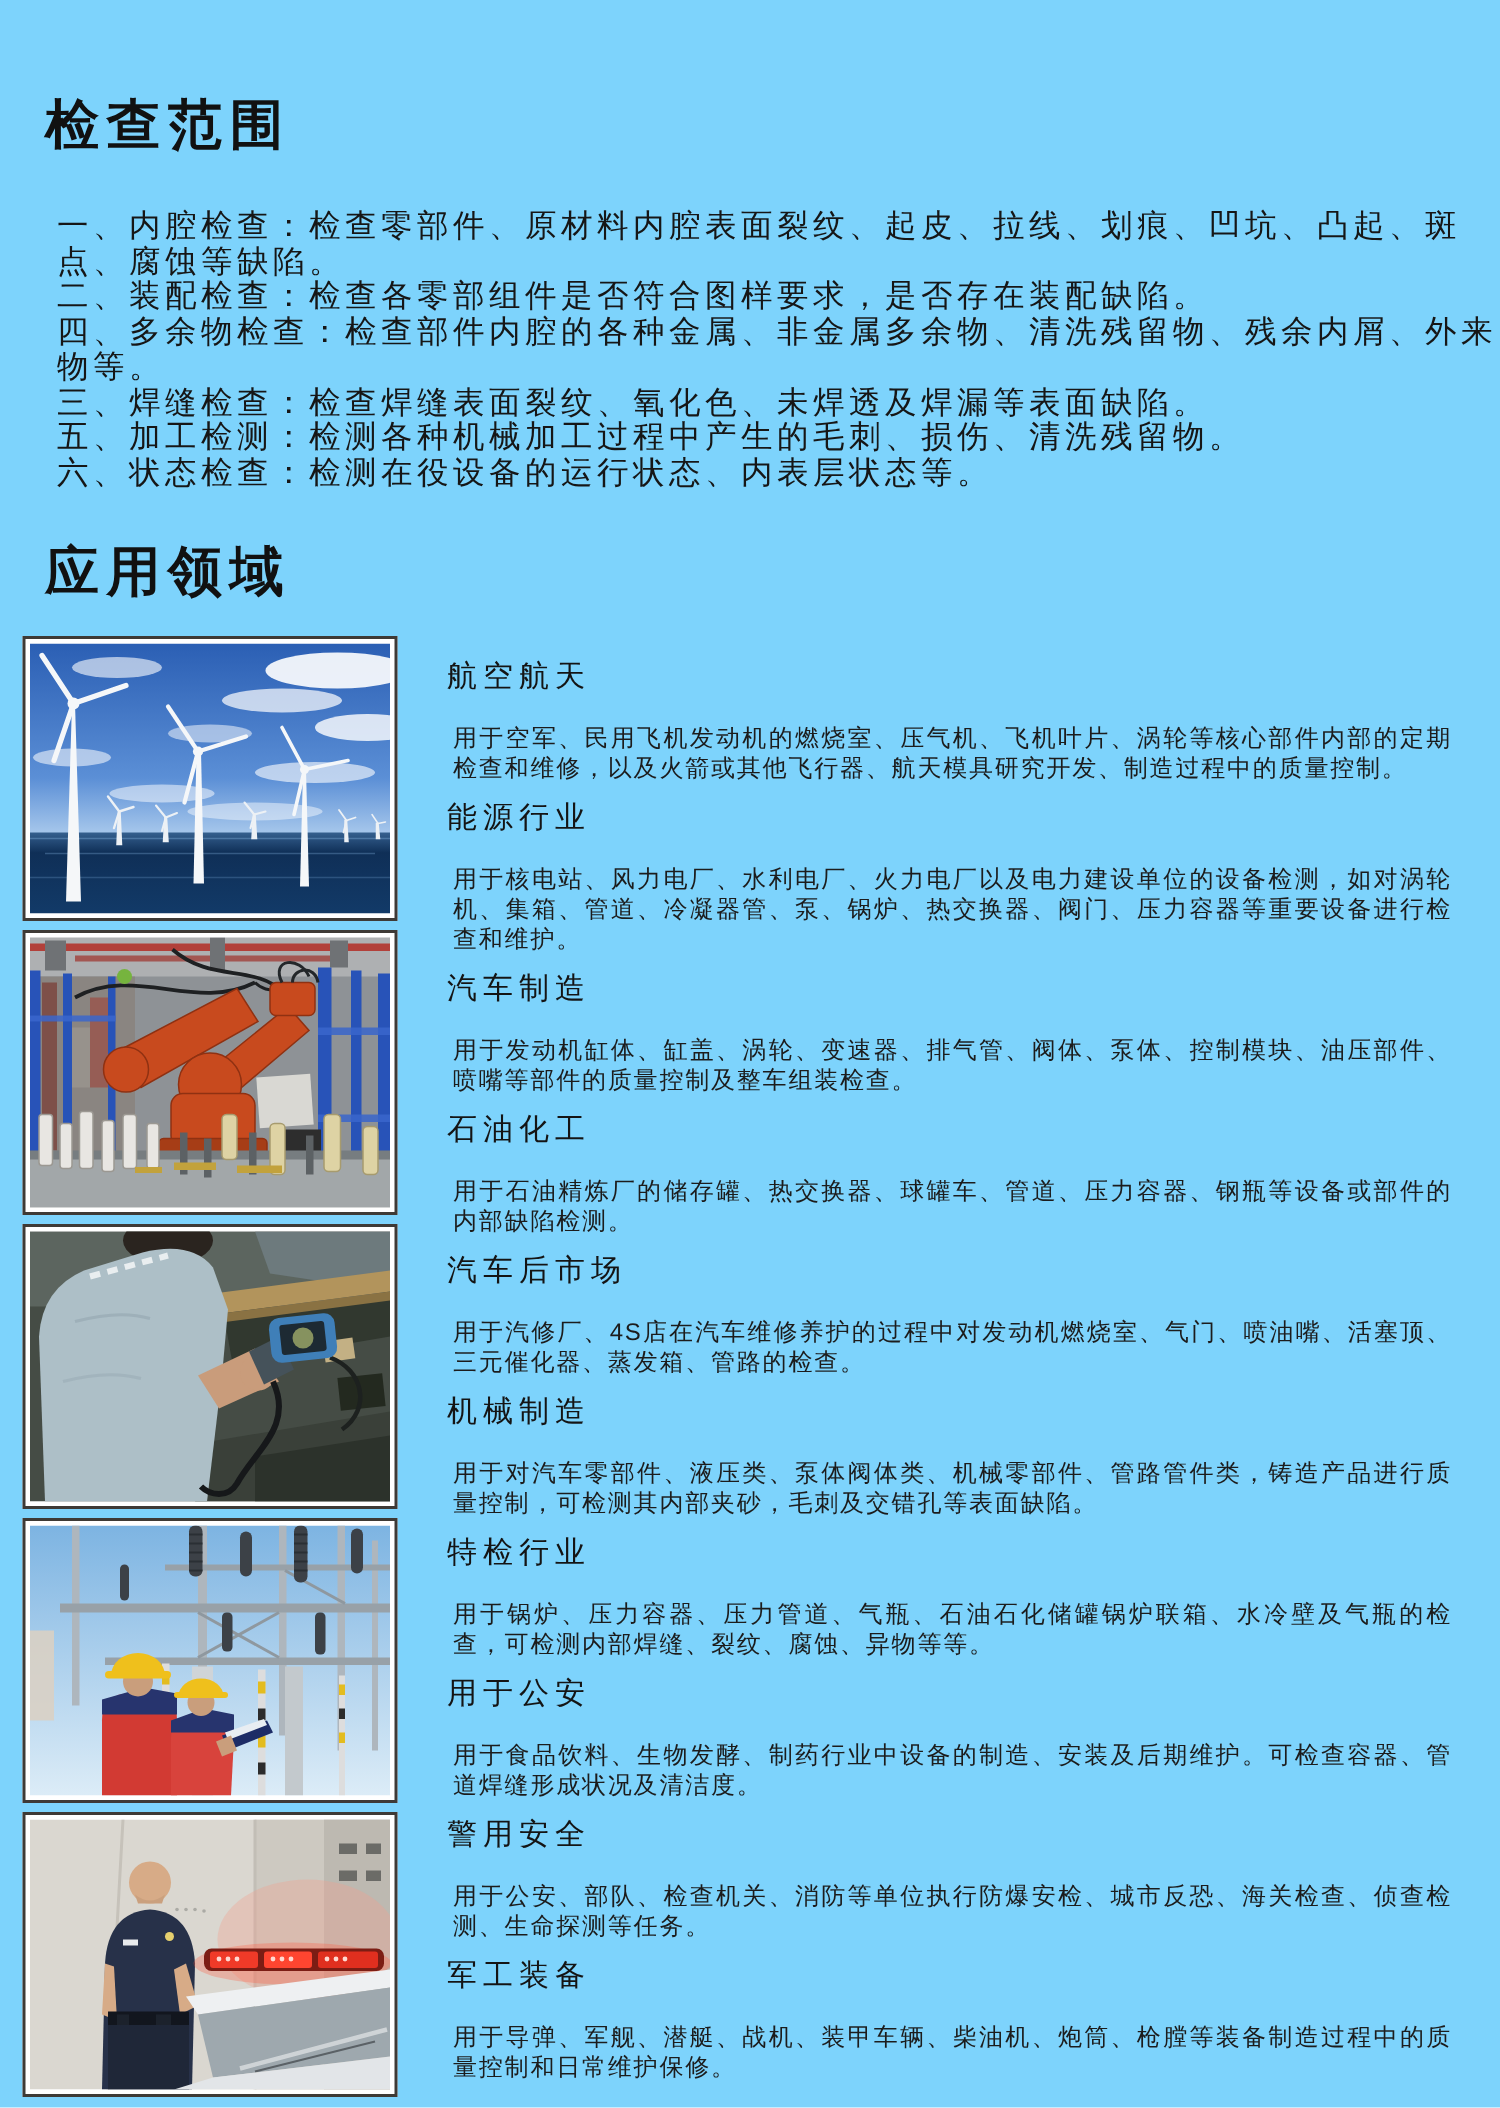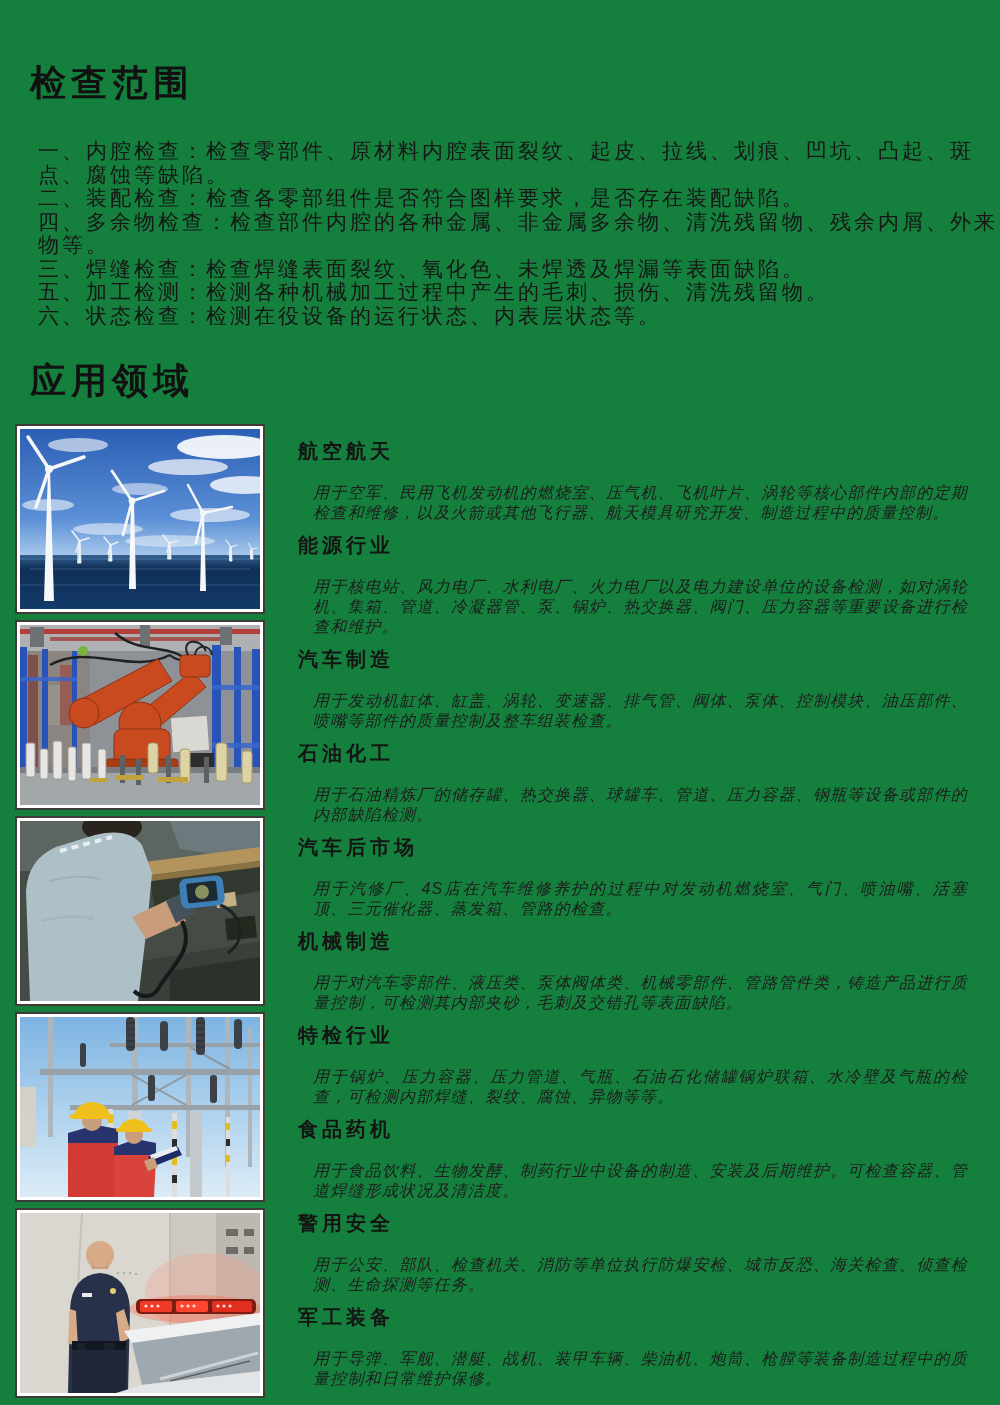--- a/index.html
+++ b/index.html
@@ -1,17 +1,17 @@
 <!DOCTYPE html>
 <html lang="zh"><head>
 <meta charset="utf-8">
 <style>
   html,body{margin:0;padding:0;background:#ffffff;}
   .page{
-    position:relative;width:1000px;height:1405px;overflow:hidden;background:#15803d;
+    position:relative;width:1000px;height:1405px;overflow:hidden;background:#7dd3fc;
     color:#1b1b1b;font-family:"Liberation Sans","DejaVu Sans",sans-serif;
   }
   .doc-title{
     position:absolute;left:30px;margin:0;font-size:36px;font-weight:bold;
     letter-spacing:5px;line-height:42px;color:#111;
   }
   #title-inspection{top:62px;}
   #title-application{top:360px;}
   .inspection-list{
     position:absolute;left:38px;top:139px;margin:0;padding:0;list-style:none;
@@ -19,26 +19,26 @@
   }
   .content-row{position:absolute;left:15px;top:424px;display:flex;}
   .photo-col{display:flex;flex-direction:column;gap:6px;width:250px;}
   .photo{
     box-sizing:border-box;width:250px;height:190px;margin:0;
     border:2px solid #3e3a36;padding:3px;background:#fff;
   }
   .photo svg{display:block;width:100%;height:100%;}
   .sections-col{width:670px;margin-left:33px;padding-top:16px;}
   .app-section h3{
-    margin:0 0 21px 0;font-size:20px;line-height:22px;font-weight:bold;
+    margin:0 0 21px 0;font-size:20px;line-height:22px;font-weight:normal;
     letter-spacing:4px;color:#141414;
   }
   .app-section p{
-    margin:0 0 11px 15px;font-size:16px;line-height:20px;letter-spacing:1.2px;
-    text-align:justify;text-justify:inter-ideograph;color:#1c1c1c;font-style:italic;
+    margin:0 0 11px 4px;font-size:16px;line-height:20px;letter-spacing:1.2px;
+    text-align:justify;text-justify:inter-ideograph;color:#1c1c1c;
   }
 </style>
 </head>
 <body>
 
 <div class="page">
 
   <h1 class="doc-title" id="title-inspection">检查范围</h1>
 
   <ul class="inspection-list">
@@ -423,21 +423,21 @@
         <h3>机械制造</h3>
         <p>用于对汽车零部件、液压类、泵体阀体类、机械零部件、管路管件类，铸造产品进行质量控制，可检测其内部夹砂，毛刺及交错孔等表面缺陷。</p>
       </section>
 
       <section class="app-section">
         <h3>特检行业</h3>
         <p>用于锅炉、压力容器、压力管道、气瓶、石油石化储罐锅炉联箱、水冷壁及气瓶的检查，可检测内部焊缝、裂纹、腐蚀、异物等等。</p>
       </section>
 
       <section class="app-section">
-        <h3>食品药机</h3>
+        <h3>用于公安</h3>
         <p>用于食品饮料、生物发酵、制药行业中设备的制造、安装及后期维护。可检查容器、管道焊缝形成状况及清洁度。</p>
       </section>
 
       <section class="app-section">
         <h3>警用安全</h3>
         <p>用于公安、部队、检查机关、消防等单位执行防爆安检、城市反恐、海关检查、侦查检测、生命探测等任务。</p>
       </section>
 
       <section class="app-section">
         <h3>军工装备</h3>

